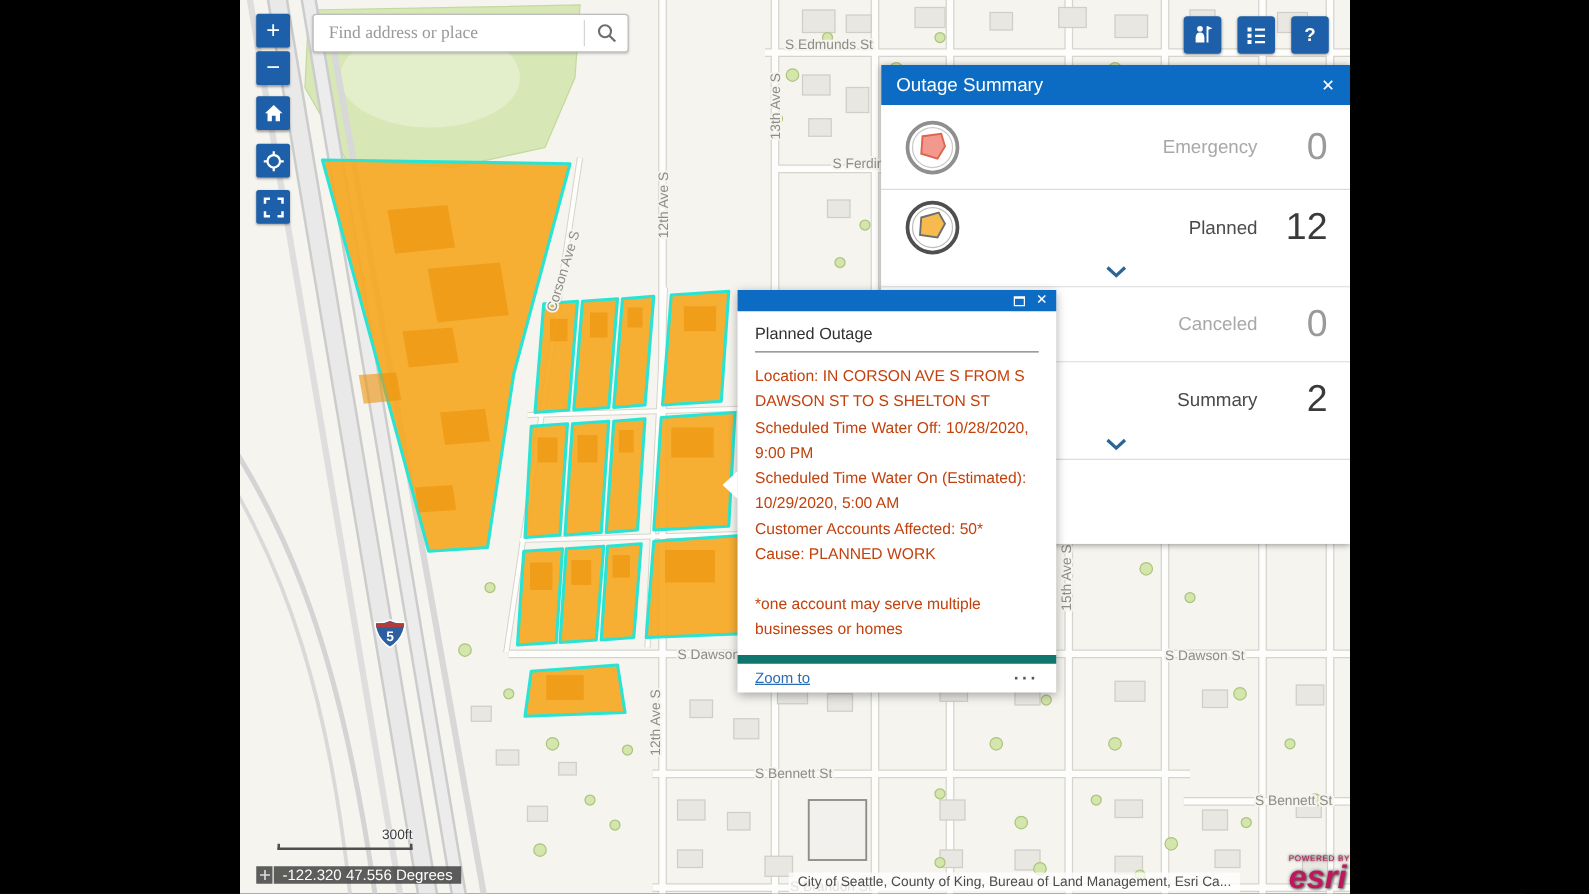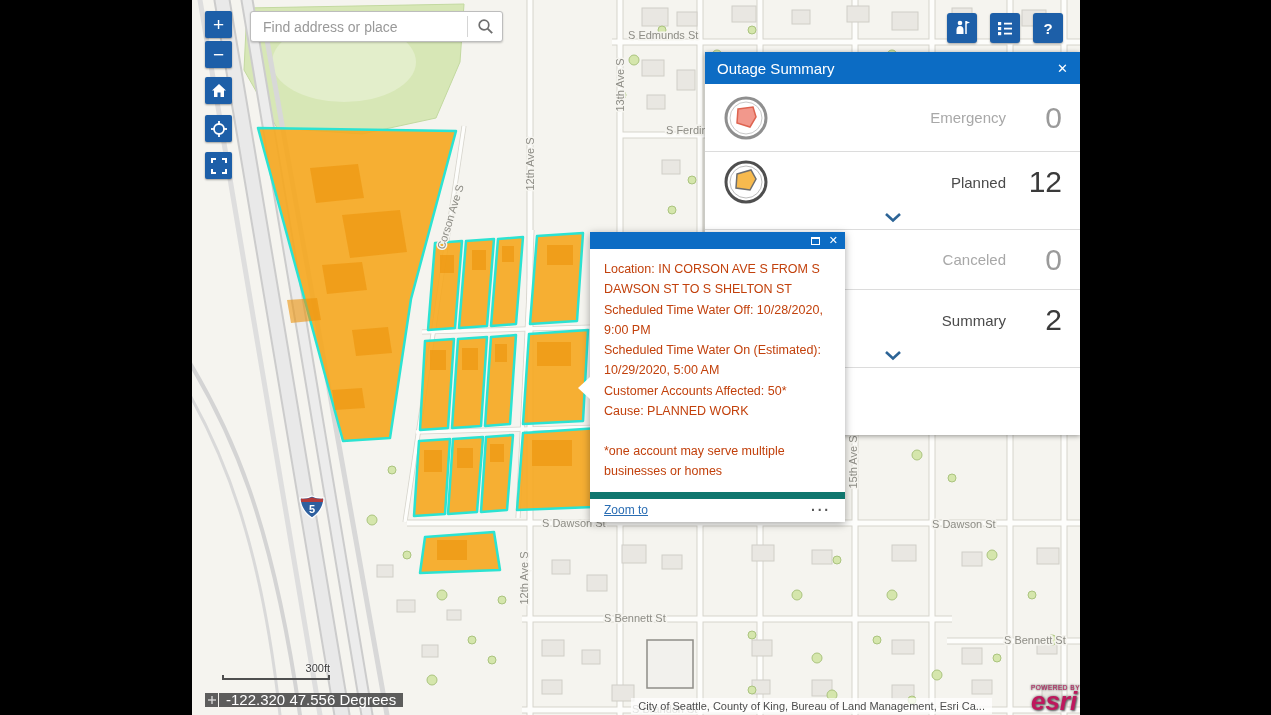--- a/index.html
+++ b/index.html
@@ -16,21 +16,21 @@
   .tree{fill:#d5e6ac;stroke:#abc47f;stroke-width:1}
   .outage-poly{fill:var(--outage-orange,#F6A71E);fill-opacity:.9;stroke:var(--outline-cyan,#2BE3D2);stroke-width:2.5;stroke-linejoin:round}
   .outage-bld{fill:#EC920A;opacity:.6;stroke:none}
 
   
   .mapbtn{position:absolute;left:13px;width:27px;height:27px;background:var(--button-blue,#1d5fa8);border:none;border-radius:2px;color:#fff;font-size:19px;line-height:25px;text-align:center;cursor:pointer;box-shadow:0 1px 2px rgba(0,0,0,.35);padding:0;display:flex;align-items:center;justify-content:center}
   .mapbtn svg{display:block}
 
   
   .search{position:absolute;left:58px;top:11px;width:253px;height:31px;background:#fff;border:1px solid #bdbdbd;border-radius:3px;display:flex;align-items:center;box-shadow:0 1px 2px rgba(0,0,0,.2)}
-  .search input{flex:1;border:none;outline:none;background:transparent;padding:0 12px;font-size:14px;color:#333;font-family:Liberation Sans, sans-serif}
+  .search input{flex:1;border:none;outline:none;background:transparent;padding:0 12px;font-size:14px;color:#333;font-family:Liberation Serif, serif}
   .search input::placeholder{color:#999}
   .search-divider{width:1px;height:21px;background:#d5d5d5}
   .search-btn{width:34px;height:29px;border:none;background:transparent;display:flex;align-items:center;justify-content:center;cursor:pointer}
 
   
   .tr-btn{position:absolute;top:13px;width:30px;height:30px;background:var(--button-blue,#1d5fa8);border:none;border-radius:3px;cursor:pointer;display:flex;align-items:center;justify-content:center;box-shadow:0 1px 2px rgba(0,0,0,.35);color:#fff;font-size:15px;font-weight:bold}
 
   
   .panel{position:absolute;left:513px;top:52px;width:375px;height:383px;background:#fff;box-shadow:0 1px 5px rgba(0,0,0,.4)}
   .panel-header{height:32px;background:var(--header-blue,#0c6cc4);color:#fff;display:flex;align-items:center;padding:0 12px}
@@ -58,21 +58,21 @@
   .pline{color:#c2410c;line-height:1.62;margin:0}
   .pnote{margin-top:20px}
   .popup-footer{border-top:7px solid #0f766e;height:30px;display:flex;align-items:center;padding:0 14px}
   .zoomto{color:#2a6db3;text-decoration:underline;font-size:12px;cursor:pointer}
   .dots{margin-left:auto;color:#555;font-size:14px;letter-spacing:2px;font-weight:bold;cursor:pointer}
 
   
   .scalebar{position:absolute;left:30px;top:662px;width:108px;text-align:right;font-size:11px;color:#3e3e3e;text-shadow:0 0 2px #fff,0 0 2px #fff}
   .scale-line{height:5px;border:2px solid #4f4f4f;border-top:none;margin-top:1px}
   .coord-icon{position:absolute;left:13px;top:693px;width:13px;height:14px;background:rgba(66,66,66,.85);display:flex;align-items:center;justify-content:center;cursor:pointer}
-  .coords{position:absolute;left:27px;top:693px;height:14px;background:rgba(66,66,66,.85);color:#fff;font-size:15px;line-height:14px;padding:0 7px;white-space:nowrap}
+  .coords{position:absolute;left:27px;top:693px;height:14px;background:rgba(66,66,66,.85);color:#fff;font-size:12px;line-height:14px;padding:0 7px;white-space:nowrap}
   .attrib{position:absolute;right:88px;bottom:1px;background:rgba(255,255,255,.75);color:#4c4c4c;font-size:11px;padding:2px 7px;white-space:nowrap}
   .esri-logo{position:absolute;right:0;bottom:3px;text-align:left;color:#be185d}
   .poweredby{font-size:6.5px;letter-spacing:.5px;text-shadow:0 0 2px #666,0 0 2px #666}
   .esriword{font-size:26px;font-weight:bold;font-style:italic;line-height:.8;text-shadow:0 0 3px #777,1px 1px 2px #555}
 </style>
 </head>
 <body>
 
 <div class="stage">
   <div class="map">
@@ -432,20 +432,21 @@
       <div class="panel-filler"></div>
     </div>
 
     <div class="popup">
       <div class="pointer"></div>
       <div class="popup-bar">
         <span class="max-icon"></span>
         <span class="popup-close">✕</span>
       </div>
       <div class="popup-body">
+        <div class="popup-title">Planned Outage</div>
         <p class="pline">Location: IN CORSON AVE S FROM S DAWSON ST TO S SHELTON ST</p>
         <p class="pline">Scheduled Time Water Off: 10/28/2020, 9:00 PM</p>
         <p class="pline">Scheduled Time Water On (Estimated): 10/29/2020, 5:00 AM</p>
         <p class="pline">Customer Accounts Affected: 50*</p>
         <p class="pline">Cause: PLANNED WORK</p>
         <p class="pline pnote">*one account may serve multiple businesses or homes</p>
       </div>
       <div class="popup-footer">
         <span class="zoomto">Zoom to</span>
         <span class="dots">···</span>

